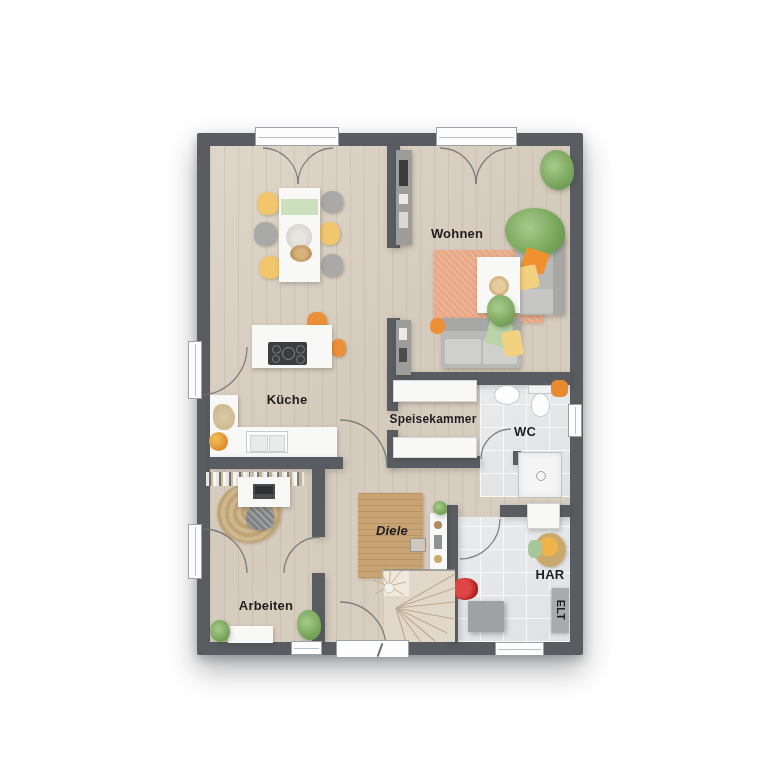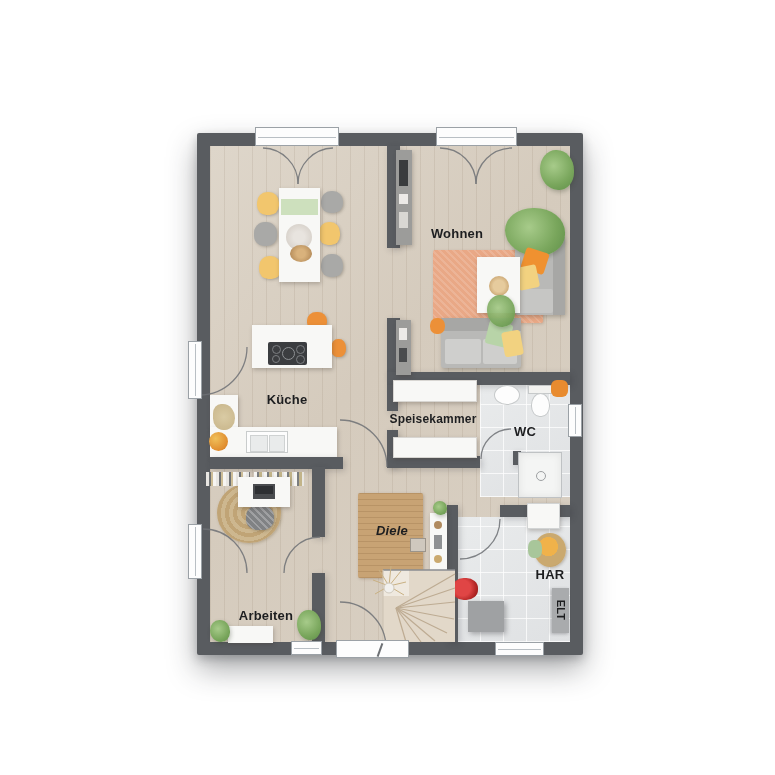--- a/index.html
+++ b/index.html
@@ -237,18 +237,18 @@
       </div>
   <div class="abs win" style="left:139px;top:507px;width:73px;height:18px;">
     <div class="abs" style="left:42px;top:2px;width:2px;height:14px;background:#6e7175;transform:rotate(20deg);"></div>
   </div>
 
   <div class="abs lbl" style="left:260px;top:100px;">Wohnen</div>
   <div class="abs lbl" style="left:90px;top:266px;">Küche</div>
   <div class="abs lbl small" style="left:236px;top:286px;">Speisekammer</div>
   <div class="abs lbl" style="left:328px;top:298px;">WC</div>
   <div class="abs lbl" style="left:195px;top:397px;font-style:italic;">Diele</div>
-  <div class="abs lbl" style="left:69px;top:482px;">Arbeiten</div>
+  <div class="abs lbl" style="left:69px;top:472px;">Arbeiten</div>
   <div class="abs lbl" style="left:309px;top:441px;margin-left:44px;">HAR</div>
   <div class="abs lbl rot" style="left:364px;top:477px;">ELT</div>
 
  </div>
 </div>
 
 </body></html>

